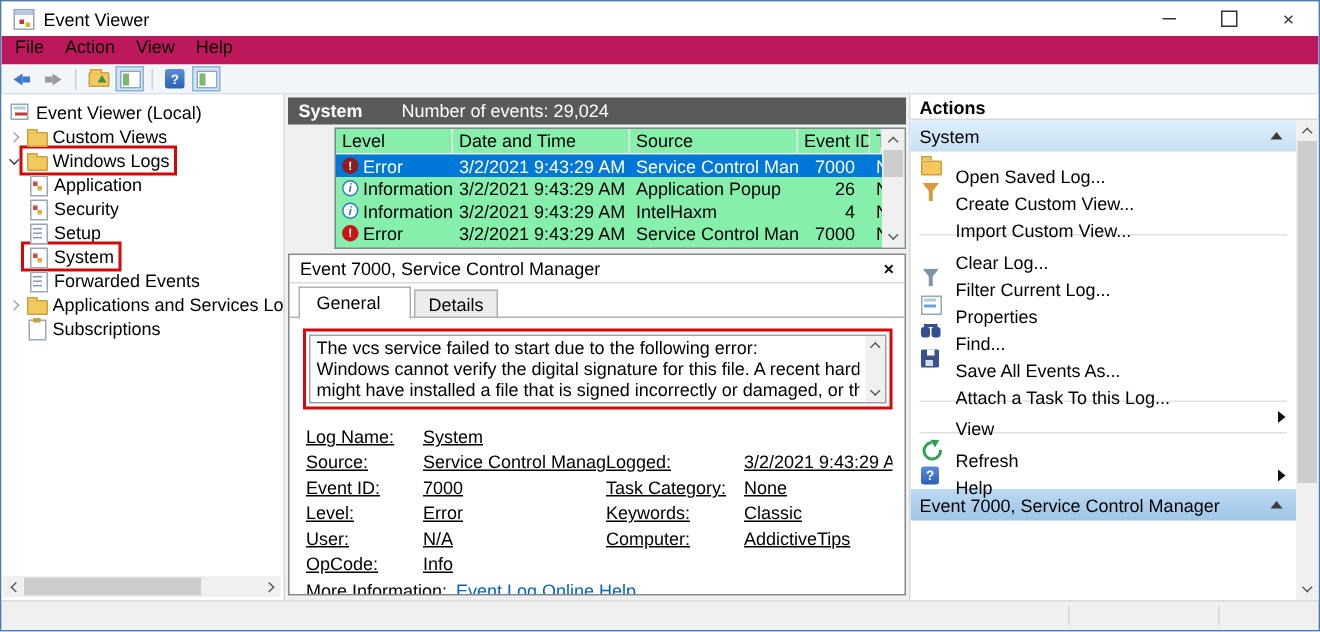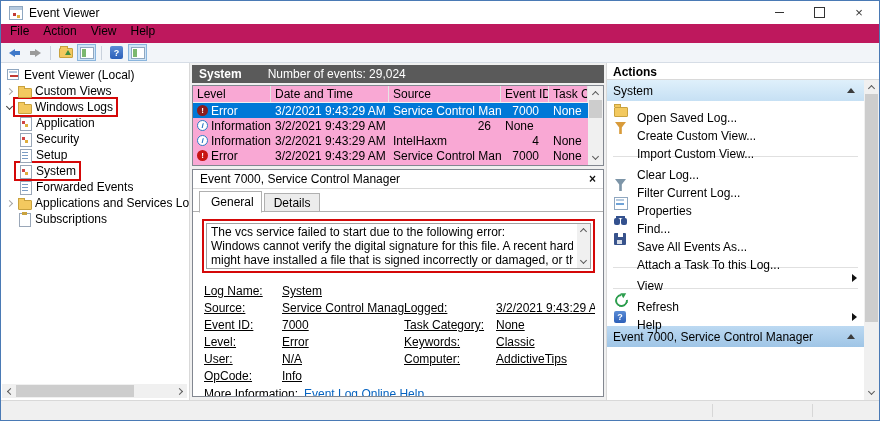--- a/index.html
+++ b/index.html
@@ -73,21 +73,21 @@
   .hs-arrow::before { content:""; width:4px; height:4px; border-top:1px solid #5a5a5a; border-right:1px solid #5a5a5a; }
   .hs-left::before { transform:rotate(-135deg); margin-left:2px; }
   .hs-right::before { transform:rotate(45deg); margin-right:2px; }
   .hs-track { flex:1; height:100%; position:relative; }
   .hs-thumb { position:absolute; left:0; top:1px; bottom:1px; width:118px; background:#cdcdcd; }
 
   
   .center-panel { flex:1; display:flex; flex-direction:column; min-width:0; padding:2px 2px 0 2px; }
   .log-header { height:18px; flex:0 0 auto; background:#5a5a5a; color:#fff; display:flex; align-items:center; padding-left:7px; }
   .log-header .lh-name { font-weight:bold; margin-right:26px; }
-  .table-box { height:81px; flex:0 0 auto; margin-top:2px; border:1px solid #828790; background:#f9a8d4; display:flex; }
+  .table-box { height:81px; flex:0 0 auto; margin-top:2px; border:1px solid #828790; background:#86efac; display:flex;margin-left:31px; }
   .table-main { flex:1; min-width:0; display:flex; flex-direction:column; overflow:hidden; }
   .t-grid { display:grid; grid-template-columns:78px 118px 112px 48px 1fr; }
   .t-head { height:17px; border-bottom:1px solid #f0f0f0; }
   .t-head .hcell { border-right:1px solid #e5e5e5; padding:1px 0 0 4px; white-space:nowrap; overflow:hidden; }
   .t-row { height:15px; }
   .t-row .cell { white-space:nowrap; overflow:hidden; padding-left:4px; display:flex; align-items:center; }
   .t-row .c-id { justify-content:flex-end; padding-right:10px; }
   .t-row.selected { background:#0078d7; color:#fff; }
   .c-level { gap:3px; }
   .lvl-icon { width:11px; height:11px; border-radius:50%; flex:0 0 auto; display:flex; align-items:center; justify-content:center; font-size:8px; line-height:1; }
@@ -104,21 +104,21 @@
   .vs-track { flex:1; width:100%; position:relative; }
   .vs-thumb { position:absolute; left:1px; right:1px; top:0; height:18px; background:#cdcdcd; }
 
   
   .detail-box { flex:1; min-height:0; margin:3px 0 3px 0; border:1px solid #828790; background:#fff; display:flex; flex-direction:column; }
   .d-title { height:19px; flex:0 0 auto; display:flex; align-items:center; padding:0 7px; border-bottom:1px solid #d9d9d9; }
   .d-close { margin-left:auto; font-size:12px; font-weight:bold; color:#111; }
   .tabs { height:23px; flex:0 0 auto; display:flex; align-items:flex-end; padding-left:6px; position:relative; }
   .tabs::after { content:""; position:absolute; left:0; right:0; bottom:0; height:1px; background:#b0b0b0; }
   .tab { position:relative; border:1px solid #b0b0b0; border-bottom:none; background:#ececec; padding:2px 9px 2px 9px; margin-right:2px; z-index:0; }
-  .tab.active { background:#fff; z-index:2; padding:3px 7px 3px 11px; margin-bottom:-1px; border-bottom:1px solid #fff; }
+  .tab.active { background:#fff; z-index:2; padding:3px 19px 3px 11px; margin-bottom:-1px; border-bottom:1px solid #fff; }
   .tab-content { flex:1; min-height:0; padding:7px 8px 0 9px; overflow:hidden; }
   .desc-annot { border:2px solid #d40808; padding:2px; }
   .descbox { border:1px solid #a0a0a0; background:#fff; display:flex; height:46px; }
   .desc-text { flex:1; min-width:0; padding:1px 4px; line-height:14px; overflow:hidden; }
   .desc-text div { white-space:nowrap; overflow:hidden; }
   .desc-scroll { width:13px; flex:0 0 auto; background:#f0f0f0; display:flex; flex-direction:column; justify-content:space-between; align-items:center; }
   .ds-arrow { height:12px; display:flex; align-items:center; justify-content:center; }
   .ds-arrow::before { content:""; width:4px; height:4px; border-top:1px solid #5a5a5a; border-right:1px solid #5a5a5a; }
   .ds-up::before { transform:rotate(-45deg); margin-top:3px; }
   .ds-down::before { transform:rotate(135deg); margin-bottom:3px; }
@@ -330,20 +330,21 @@
     <span class="cell c-source">Service Control Manager</span>
     <span class="cell c-id">7000</span>
     <span class="cell c-cat">None</span>
   </div>
               <div class="t-grid t-row">
     <span class="cell c-level">
                   <span class="lvl-icon info"></span>
                   <span class="txt">Information</span>
                 </span>
     <span class="cell c-date">3/2/2021 9:43:29 AM</span>
+    <span class="cell c-source">Application Popup</span>
     <span class="cell c-id">26</span>
     <span class="cell c-cat">None</span>
   </div>
               <div class="t-grid t-row">
     <span class="cell c-level">
                   <span class="lvl-icon info"></span>
                   <span class="txt">Information</span>
                 </span>
     <span class="cell c-date">3/2/2021 9:43:29 AM</span>
     <span class="cell c-source">IntelHaxm</span>

